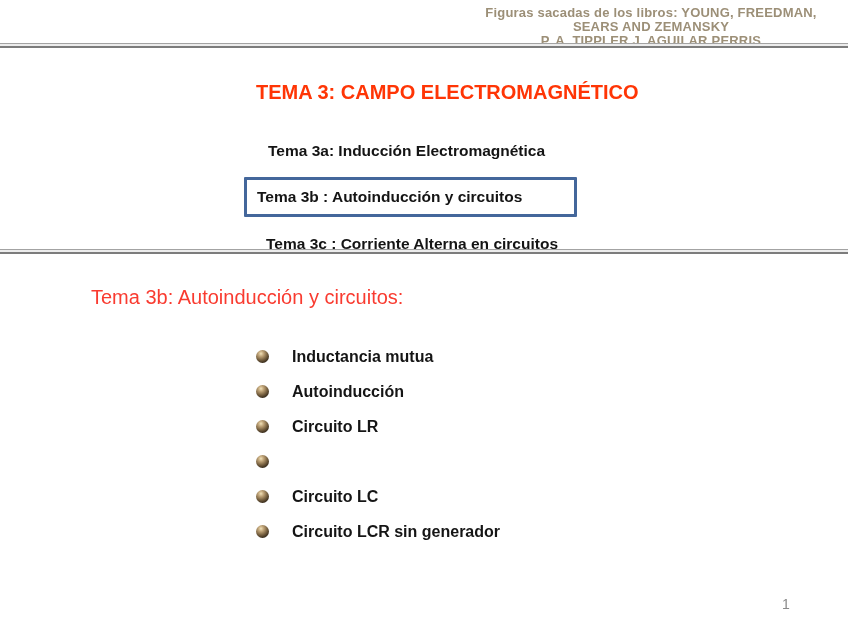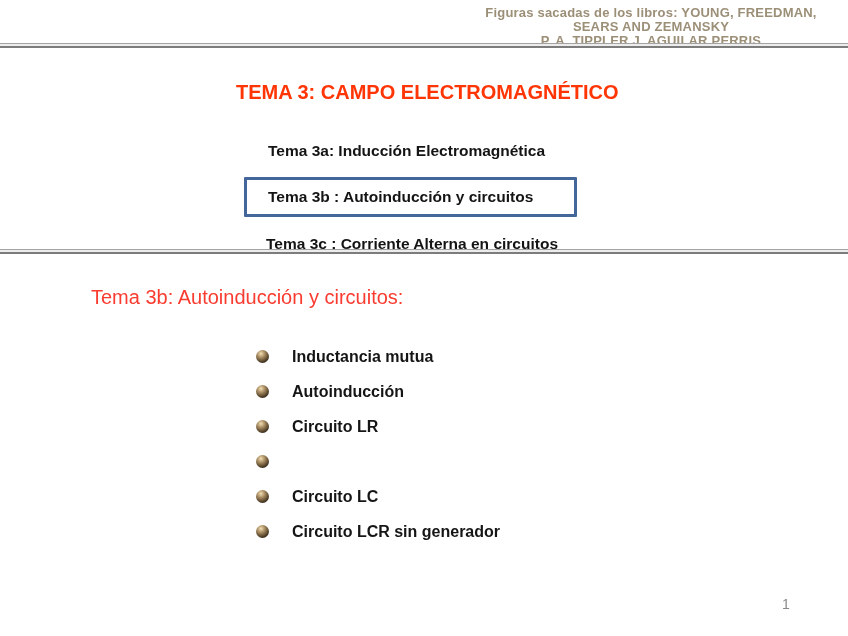--- a/index.html
+++ b/index.html
@@ -36,21 +36,21 @@
     border-top: 1px solid #a3a3a3;
     border-bottom: 2px solid #7c7c7c;
   }
   .divider-top { top: 43px; }
   .divider-mid { top: 249px; }
 
   
   .title {
     position: absolute;
     top: 81px;
-    left: 236px;
+    left: 256px;
     font-size: 20px;
     font-weight: bold;
     color: #FF3505;
     white-space: nowrap;
   }
 
   
   .toc { position: absolute; top: 141px; left: 244px; }
   .toc-item {
     font-size: 15.5px;
@@ -58,21 +58,21 @@
     color: #141414;
     line-height: 20px;
     padding-left: 24px;
     white-space: nowrap;
   }
   .toc-item-3a { margin-bottom: 16px; }
   .toc-item-boxed {
     box-sizing: border-box;
     width: 333px;
     border: 3px solid #44679B;
-    padding: 7px 0 7px 21px;
+    padding: 7px 0 7px 10px;
     border-radius: 1px;
   }
   .toc-item-3c { margin-top: 17px; padding-left: 22px; }
 
   
   .section-heading {
     position: absolute;
     top: 286px;
     left: 91px;
     font-size: 20px;

